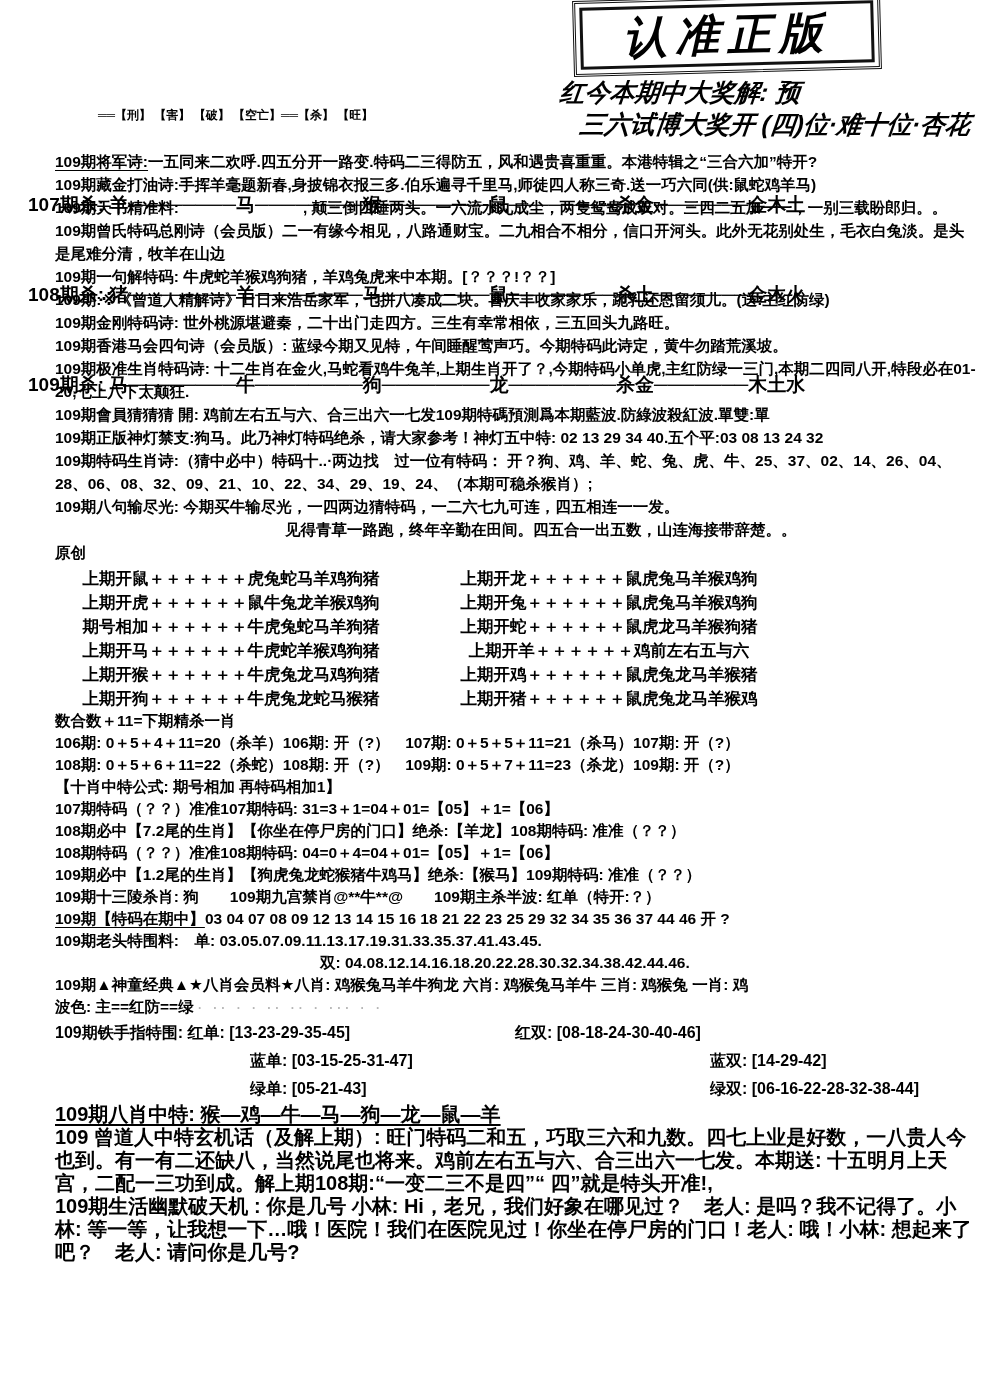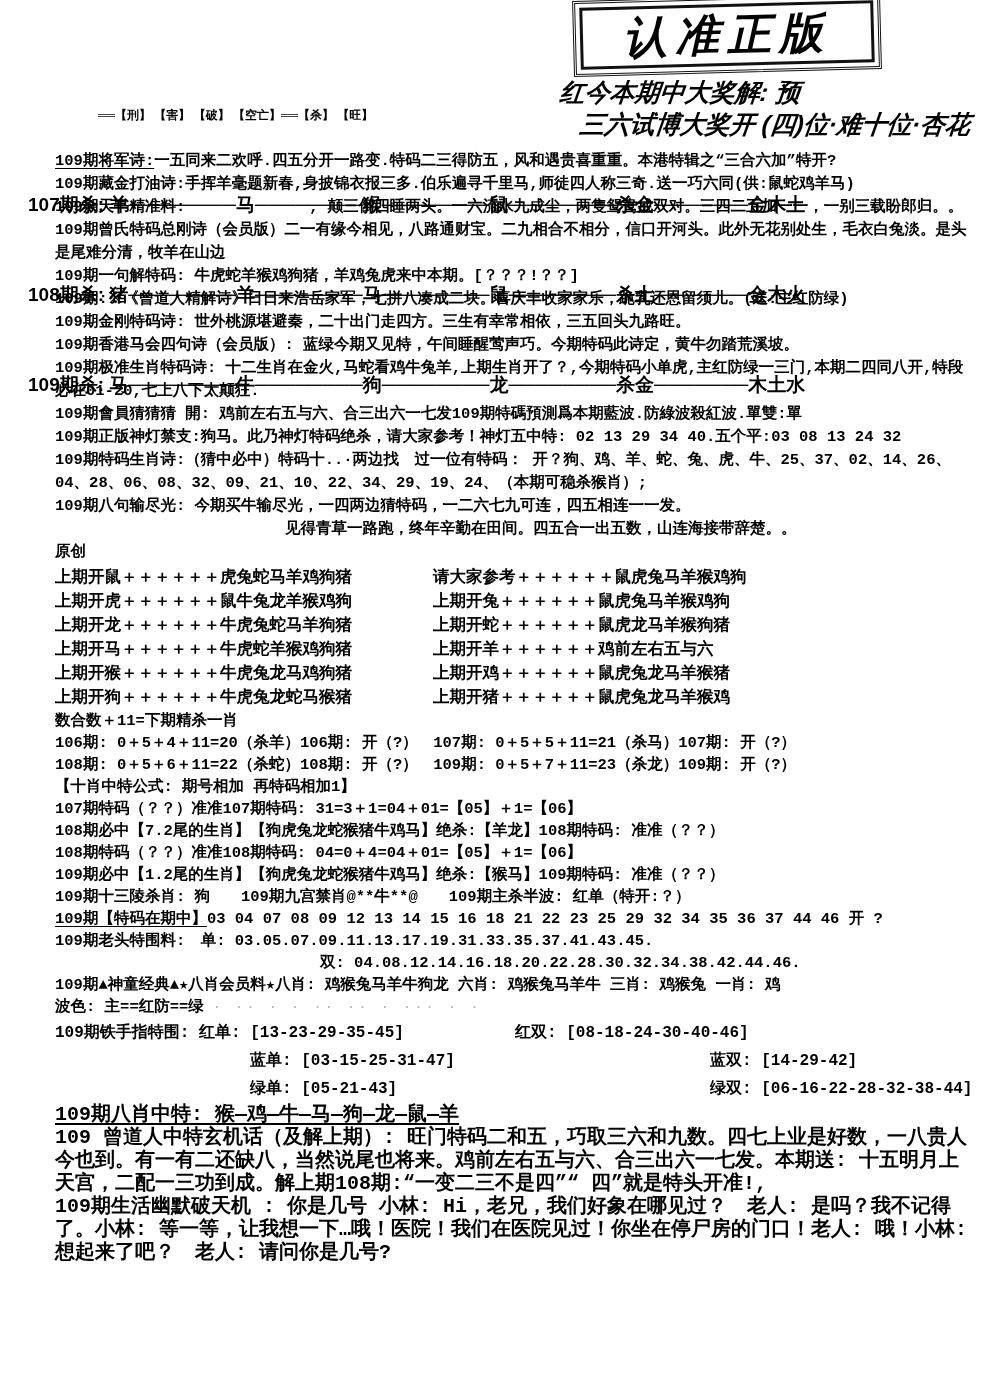--- a/index.html
+++ b/index.html
@@ -16,31 +16,31 @@
     position:absolute;top:4px;left:580px;width:288px;height:56px;
     border:3px solid #111;outline:3px double #111;outline-offset:4px;
     display:flex;align-items:center;justify-content:center;
     font-size:44px;font-weight:900;letter-spacing:8px;transform:rotate(-1.5deg);
     font-style:italic;
   }
   .callig{position:absolute;white-space:nowrap;font-weight:900;font-style:italic;transform:skewX(-6deg);}
   .c1{top:76px;left:560px;font-size:25px;}
   .c2{top:108px;left:580px;font-size:25px;}
   
-  .content{position:absolute;top:150px;left:55px;width:922px;font-family:Liberation Mono, monospace;}
+  .content{position:absolute;top:150px;left:55px;width:922px;}
   .line{margin:0;font-size:15.5px;line-height:23px;}
   .u{text-decoration:underline;text-underline-offset:3px;}
   .ind230{padding-left:230px;}
   .ind195{padding-left:195px;}
   .ind265{padding-left:265px;}
   .faint{color:#b5b5b5;letter-spacing:4px;font-size:12px;}
   
   .zwrap{display:flex;align-items:flex-start;margin-top:2px;}
   .zcols{display:flex;}
-  .zc{width:352px;font-size:16.5px;line-height:24px;white-space:nowrap;}
+  .zc{width:352px;font-size:16.5px;line-height:24px;white-space:nowrap;text-align:center;}
   .zc .line{font-size:16.5px;line-height:24px;}
   .zc2{margin-left:26px;}
   .sideblock{margin-left:auto;width:244px;font-size:26px;line-height:27px;white-space:nowrap;}
   .sideblock .line{font-size:26px;line-height:27px;}
   .fline{font-size:15.5px;line-height:22px;}
   
   .iron-row{display:flex;font-size:16px;line-height:28px;}
   .iron-left{width:460px;}
   .bline{font-size:20px;line-height:23px;}
 </style>
@@ -76,42 +76,42 @@
     <p class="line">109期特码生肖诗:（猜中必中）特码十..·两边找　过一位有特码： 开？狗、鸡、羊、蛇、兔、虎、牛、25、37、02、14、26、04、28、06、08、32、09、21、10、22、34、29、19、24、（本期可稳杀猴肖）;</p>
     <p class="line">109期八句输尽光: 今期买牛输尽光，一四两边猜特码，一二六七九可连，四五相连一一发。</p>
     <p class="line ind230">见得青草一路跑，终年辛勤在田间。四五合一出五数，山连海接带辞楚。。</p>
     <p class="line">原创</p>
 
     <div class="zwrap">
       <div class="zcols">
         <div class="zc">
           <p class="line">上期开鼠＋＋＋＋＋＋虎兔蛇马羊鸡狗猪</p>
           <p class="line">上期开虎＋＋＋＋＋＋鼠牛兔龙羊猴鸡狗</p>
-          <p class="line">上期开龙＋＋＋＋＋＋牛虎兔蛇马羊狗猪</p>
+          <p class="line">期号相加＋＋＋＋＋＋牛虎兔蛇马羊狗猪</p>
           <p class="line">上期开马＋＋＋＋＋＋牛虎蛇羊猴鸡狗猪</p>
           <p class="line">上期开猴＋＋＋＋＋＋牛虎兔龙马鸡狗猪</p>
           <p class="line">上期开狗＋＋＋＋＋＋牛虎兔龙蛇马猴猪</p>
         </div>
         <div class="zc zc2">
-          <p class="line">请大家参考＋＋＋＋＋＋鼠虎兔马羊猴鸡狗</p>
+          <p class="line">上期开龙＋＋＋＋＋＋鼠虎兔马羊猴鸡狗</p>
           <p class="line">上期开兔＋＋＋＋＋＋鼠虎兔马羊猴鸡狗</p>
           <p class="line">上期开蛇＋＋＋＋＋＋鼠虎龙马羊猴狗猪</p>
           <p class="line">上期开羊＋＋＋＋＋＋鸡前左右五与六</p>
           <p class="line">上期开鸡＋＋＋＋＋＋鼠虎兔龙马羊猴猪</p>
           <p class="line">上期开猪＋＋＋＋＋＋鼠虎兔龙马羊猴鸡</p>
         </div>
       </div>
     </div>
 
     <p class="line fline">数合数＋11=下期精杀一肖</p>
     <p class="line fline">106期: 0＋5＋4＋11=20（杀羊）106期: 开（?）　107期: 0＋5＋5＋11=21（杀马）107期: 开（?）</p>
     <p class="line fline">108期: 0＋5＋6＋11=22（杀蛇）108期: 开（?）　109期: 0＋5＋7＋11=23（杀龙）109期: 开（?）</p>
     <p class="line fline">【十肖中特公式: 期号相加 再特码相加1】</p>
     <p class="line fline">107期特码（？？）准准107期特码: 31=3＋1=04＋01=【05】＋1=【06】</p>
-    <p class="line fline">108期必中【7.2尾的生肖】【狗虎兔龙蛇猴猪牛鸡马】绝杀:【羊龙】108期特码: 准准（？？）</p>
+    <p class="line fline">108期必中【7.2尾的生肖】【你坐在停尸房的门口】绝杀:【羊龙】108期特码: 准准（？？）</p>
     <p class="line fline">108期特码（？？）准准108期特码: 04=0＋4=04＋01=【05】＋1=【06】</p>
     <p class="line fline">109期必中【1.2尾的生肖】【狗虎兔龙蛇猴猪牛鸡马】绝杀:【猴马】109期特码: 准准（？？）</p>
     <p class="line fline">109期十三陵杀肖: 狗　　109期九宫禁肖@**牛**@　　109期主杀半波: 红单（特开:？）</p>
     <p class="line fline"><span class="u">109期【特码在期中】</span><span>03 04 07 08 09 12 13 14 15 16 18 21 22 23 25 29 32 34 35 36 37 44 46 开 ?</span></p>
     <p class="line fline">109期老头特围料:　单: 03.05.07.09.11.13.17.19.31.33.35.37.41.43.45.</p>
     <p class="line fline ind265">双: 04.08.12.14.16.18.20.22.28.30.32.34.38.42.44.46.</p>
     <p class="line fline">109期▲神童经典▲★八肖会员料★八肖: 鸡猴兔马羊牛狗龙 六肖: 鸡猴兔马羊牛 三肖: 鸡猴兔 一肖: 鸡</p>
     <p class="line fline"><span>波色: 主==红防==绿</span> <span class="faint">· ·· · · ·· ·· · ··· · ·</span></p>
 
     <div>

